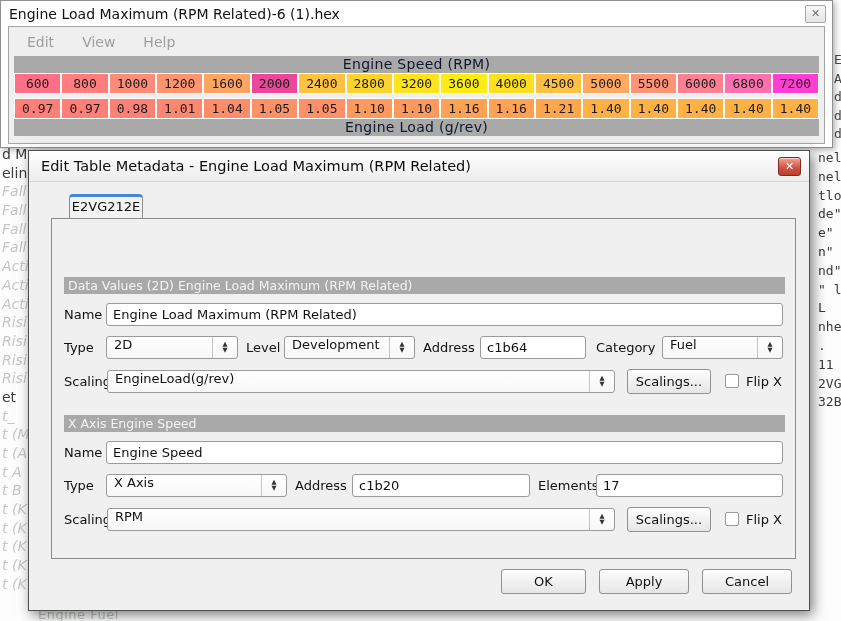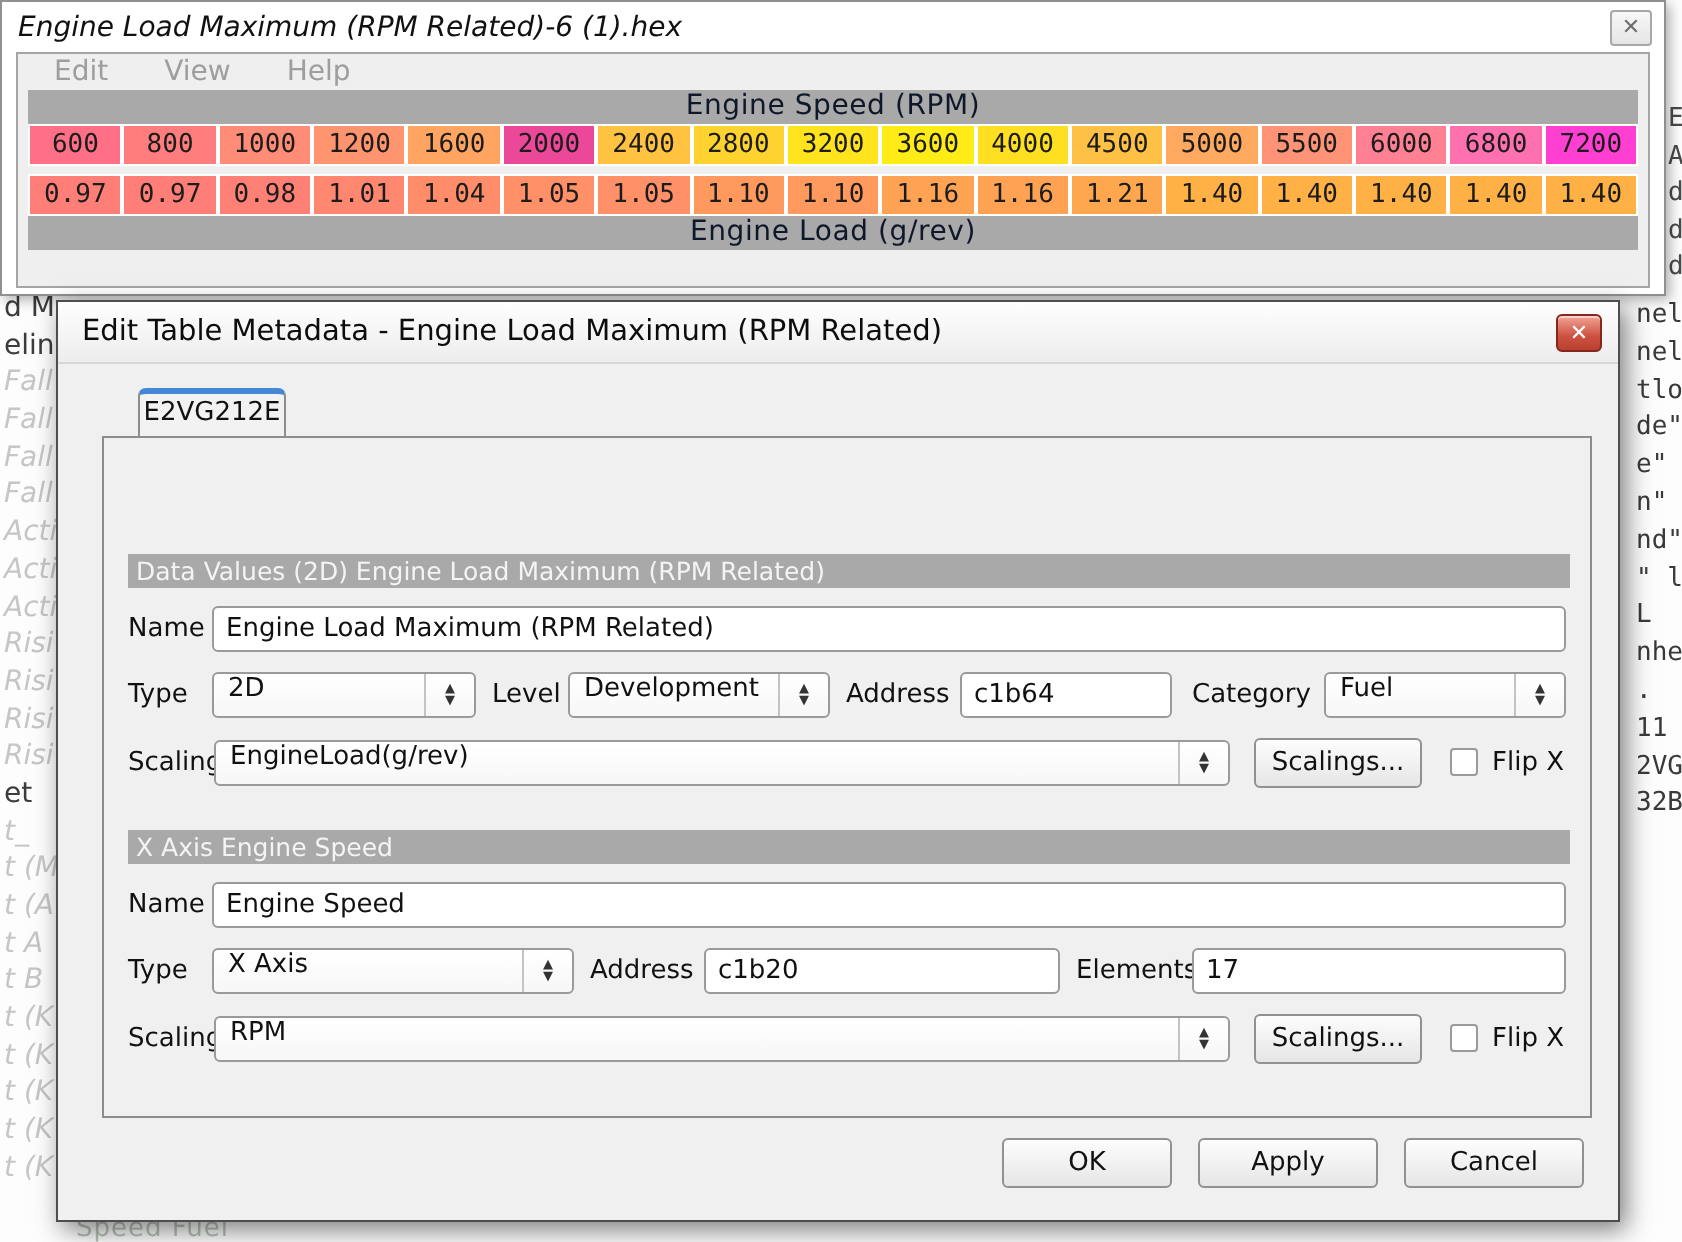--- a/index.html
+++ b/index.html
@@ -21,28 +21,28 @@
   .bg-right { position:absolute; left:818px; top:150px; z-index:0;
     font-family:"DejaVu Sans Mono", monospace; font-size:13px; color:#3a3a3a; }
   .bg-right div { height:18.8px; white-space:pre; }
 
   .bg-bottom { position:absolute; left:38px; top:607px; font-size:13px; color:#b9c4b9;
     z-index:0; letter-spacing:.5px; }
 
   
   .hex-window { position:absolute; left:0; top:0; width:833px; height:148px;
     background:#fff; border:1px solid #909090; box-shadow:2px 2px 6px rgba(0,0,0,.3); z-index:1; }
-  .hex-titlebar { height:25px; display:flex; align-items:center; padding:0 6px 0 8px; background:#fff;font-style:italic; }
+  .hex-titlebar { height:25px; display:flex; align-items:center; padding:0 6px 0 8px; background:#fff; }
   .hex-title { font-size:14px; color:#111; flex:1; white-space:nowrap; overflow:hidden; }
   .win-close { width:21px; height:18px; border:1px solid #a8a8a8; border-radius:2px;
     background:linear-gradient(#f8f8f8,#e5e5e5); color:#6e6e6e; font-size:11px;
     display:flex; align-items:center; justify-content:center; cursor:default; }
   .hex-inner { position:absolute; left:7px; right:7px; top:25px; bottom:3px;
     border:1px solid #a5a5a5; background:#efefef; }
-  .menubar { height:18px; display:flex; align-items:center; padding-left:14px; gap:20px; }
+  .menubar { height:29px; display:flex; align-items:center; padding-left:14px; gap:20px; }
   .menu-item { font-size:14px; color:#9e9e9e; padding:2px 4px; }
   .table-block { margin:0 5px; }
   .axis-bar { height:17px; background:#a9a9a9; color:#0f172a; font-size:14px;
     text-align:center; line-height:17px; letter-spacing:.3px; }
   .cell-row { background:#fff; display:flex; padding:1px; gap:2px; height:21px; }
   .cell { flex:1; font-family:"DejaVu Sans Mono", monospace; font-size:13px; color:#1c1c1c;
     text-align:center; line-height:19px; }
   .row-gap { height:4px; background:#efefef; }
 
   
@@ -133,21 +133,21 @@
       <div>n"</div>
       <div>nd"</div>
       <div>" l</div>
       <div>L</div>
       <div>nhe</div>
       <div>.</div>
       <div>11</div>
       <div>2VG</div>
       <div>32B</div>
     </div>
-  <div class="bg-bottom">Speed Fuel</div>
+  <div class="bg-bottom">Engine Fuel</div>
 
   <div class="hex-window">
     <div class="hex-titlebar">
       <span class="hex-title">Engine Load Maximum (RPM Related)-6 (1).hex</span>
       <span class="win-close">✕</span>
     </div>
     <div class="hex-inner">
       <div class="menubar">
           <span class="menu-item">Edit</span>
           <span class="menu-item">View</span>

